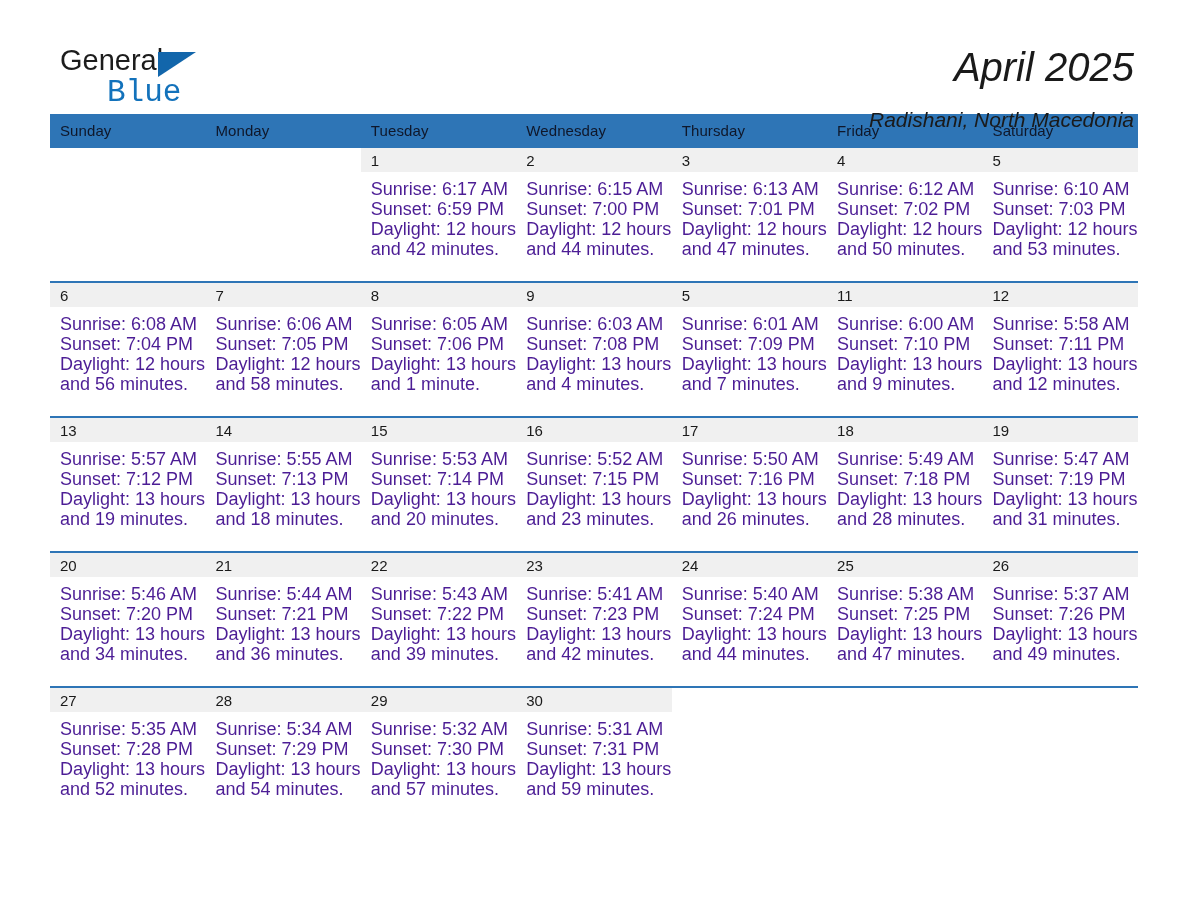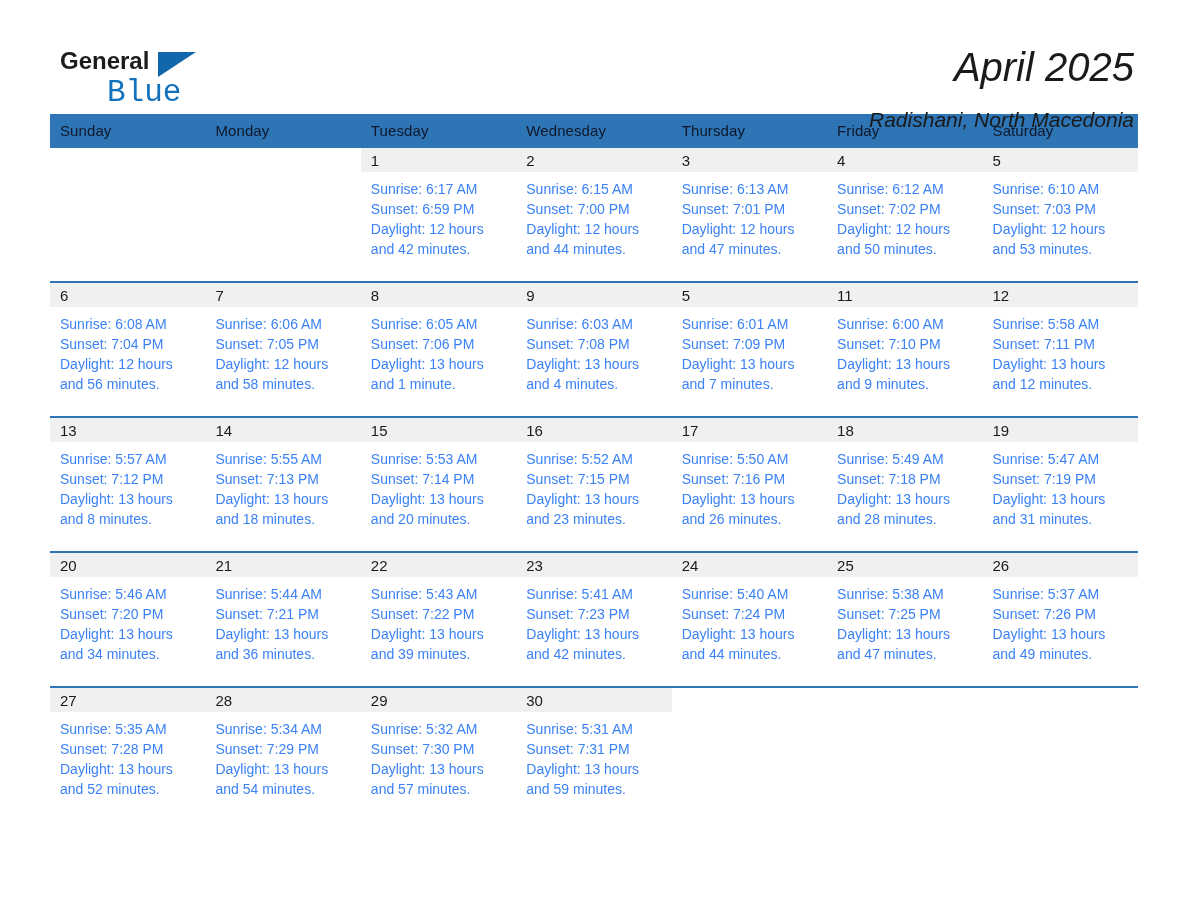--- a/index.html
+++ b/index.html
@@ -31,25 +31,25 @@
     height: 100px;
     box-sizing: border-box;
   }
   .brand {
     position: relative;
     width: 160px;
     height: 70px;
     margin-left: 10px;
   }
   .brand-general {
-    font-size: 24px;
+    font-size: 29px;
     line-height: 33px;
     color: #1c1c1c;
     letter-spacing: 0px;
-    font-weight: 700;
+    font-weight: 400;
   }
   .brand-triangle {
     position: absolute;
     left: 98px;
     top: 8px;
     width: 0;
     height: 0;
     border-left: 38px solid #1266ab;
     border-bottom: 25px solid transparent;
   }
@@ -122,23 +122,23 @@
     background: #f0f0f0;
     height: 24px;
     box-sizing: border-box;
     padding: 2px 0 0 10px;
     font-size: 15px;
     line-height: 21px;
     color: #1a1a1a;
   }
   .cell-body {
     padding: 7px 0 0 10px;
-    font-size: 14px;
+    font-size: 18px;
     line-height: 20px;
-    color: #3b82f6;
+    color: #4c1d95;
   }
   .cell-body div { white-space: nowrap; }
   .cell-blank .daynum-band { background: #ffffff; }
   .cell-blank { background: #ffffff; }
 </style>
 </head>
 <body>
 
 <div class="page">
 
@@ -323,21 +323,21 @@
           </td>
         </tr>
         <tr class="week-row">
           <td class="">
             <div class="cell-inner">
               <div class="daynum-band">13</div>
               <div class="cell-body">
                 <div>Sunrise: 5:57 AM</div>
                 <div>Sunset: 7:12 PM</div>
                 <div>Daylight: 13 hours</div>
-                <div>and 8 minutes.</div>
+                <div>and 19 minutes.</div>
               </div>
             </div>
           </td>
           <td class="">
             <div class="cell-inner">
               <div class="daynum-band">14</div>
               <div class="cell-body">
                 <div>Sunrise: 5:55 AM</div>
                 <div>Sunset: 7:13 PM</div>
                 <div>Daylight: 13 hours</div>

